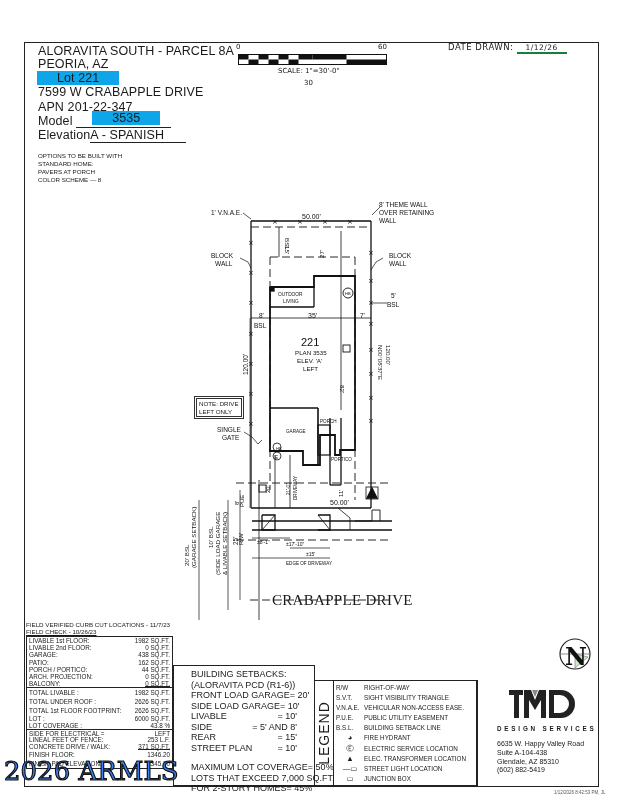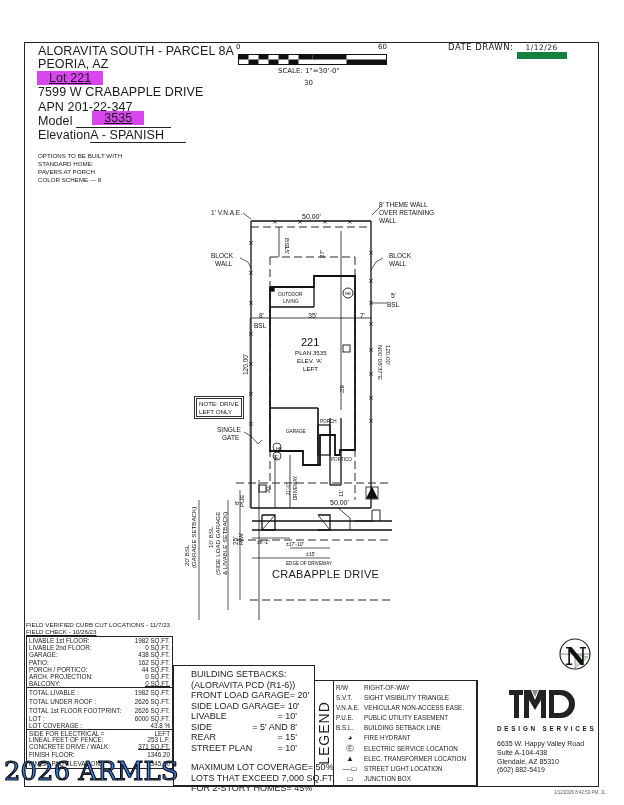--- a/index.html
+++ b/index.html
@@ -1,26 +1,26 @@
 <!DOCTYPE html>
 <html><head>
 <meta charset="utf-8">
 <style>
   * { box-sizing: border-box; margin: 0; padding: 0; }
   html, body { width: 624px; height: 805px; background: #ffffff; overflow: hidden; }
   body { position: relative; font-family: "Liberation Sans", sans-serif; color: #1a1a1a; }
   .frame { position: absolute; left: 24px; top: 42px; width: 575px; height: 745px; border: 1.5px solid #222; }
   .abs { position: absolute; }
   .hdr-line { position: absolute; left: 38px; font-size: 12.5px; letter-spacing: 0.1px; white-space: nowrap; }
-  .hl { background: #d946ef; padding: 0 12px; text-decoration: underline; }
+  .hl { background: #0ea5e9; padding: 0 20px; }
   .ul { display: inline-block; border-bottom: 1px solid #222; }
   .small { font-size: 6.2px; line-height: 7.5px; white-space: nowrap; }
   .scale-label { font-size: 7px; font-family: "DejaVu Sans", sans-serif; }
   .date-drawn { position: absolute; left: 448px; top: 42px; font-size: 8.5px; font-family: "DejaVu Sans", sans-serif; letter-spacing: 0.5px; }
-  .date-drawn .val { display: inline-block; border-bottom: 7px solid #15803d; width: 50px; text-align: center; font-size: 7.5px; }
+  .date-drawn .val { display: inline-block; border-bottom: 2px solid #15803d; width: 50px; text-align: center; font-size: 7.5px; }
 
   
   .area-tbl { position: absolute; left: 26px; top: 636px; width: 147px; border: 1px solid #222; font-size: 6.3px; }
   .area-row { display: flex; justify-content: space-between; height: 7.2px; line-height: 7.2px; padding: 0 2px; white-space: nowrap; }
   .area-row.sep { border-top: 1px solid #222; }
   .area-row.tall { height: 10px; line-height: 10px; }
   .area-row .v.ul2 { border-bottom: 1px solid #222; }
   .field-notes { position: absolute; left: 26px; top: 621px; font-size: 6.2px; line-height: 7.4px; }
   .field-notes .u { text-decoration: underline; }
 
@@ -39,21 +39,21 @@
   .legend-rows .k.icon { text-align: center; font-size: 7.5px; }
 
   
   .company { position: absolute; left: 477px; top: 680px; width: 121px; height: 106px; border-left: 1px solid #222; }
   .tmd-logo { position: absolute; left: 509px; top: 688px; width: 66px; height: 32px; }
   .company-name { position: absolute; left: 497px; top: 725px; font-size: 6.3px; font-weight: bold; letter-spacing: 2.8px; white-space: nowrap; }
   .company-addr { position: absolute; left: 497px; top: 740px; font-size: 7px; line-height: 8.8px; white-space: nowrap; }
   .timestamp { position: absolute; left: 554px; top: 790px; font-size: 4.5px; color: #555; white-space: nowrap; }
 
   .watermark { position: absolute; left: 4px; top: 756px; font-family: "DejaVu Serif", serif; font-size: 26px; color: #3b82f6; -webkit-text-stroke: 1.2px #111; letter-spacing: 0px; white-space: nowrap; }
-  .street-name { position: absolute; left: 272px; top: 568px; font-size: 11px; letter-spacing: 0.3px; }
+  .street-name { position: absolute; left: 272px; top: 592px; font-size: 15px; letter-spacing: 0.3px; font-family: Liberation Serif, serif; }
   .note-box { position: absolute; left: 196px; top: 398px; border: 1px solid #333; outline: 1px solid #333; outline-offset: 1px; font-size: 6.2px; line-height: 7.6px; padding: 1px 2px; white-space: nowrap; }
 </style>
 </head>
 <body>
 
 <div class="frame"></div>
 
 <div class="hdr-line" style="top:44px;">ALORAVITA SOUTH - PARCEL 8A</div>
 <div class="hdr-line" style="top:57px;">PEORIA, AZ</div>
 <div class="hdr-line" style="top:71px;left:37px;">

